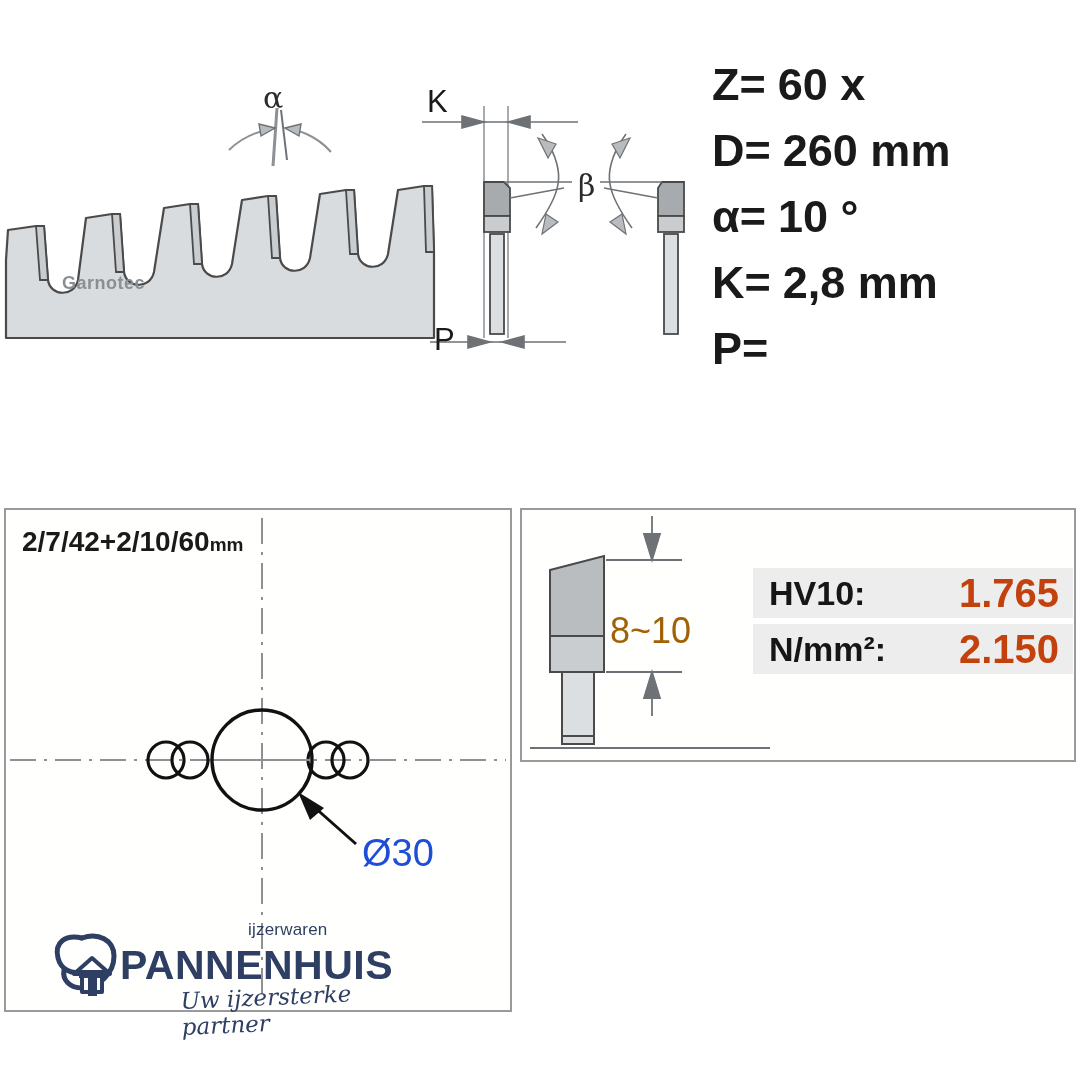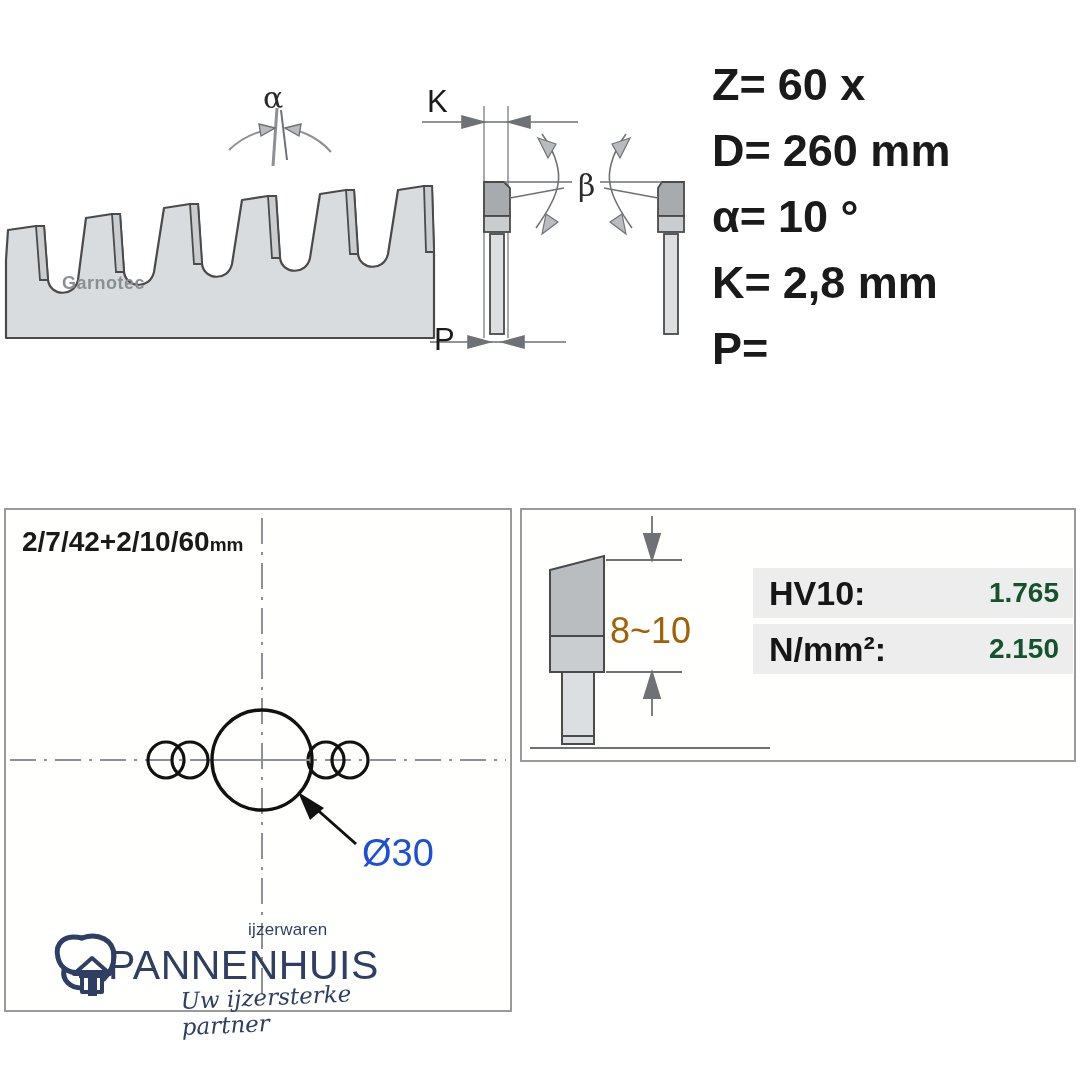--- a/index.html
+++ b/index.html
@@ -128,46 +128,46 @@
     margin-bottom: 6px;
     padding: 0 14px 0 16px;
     box-sizing: border-box;
   }
   #hardness-table .hard-key {
     font-size: 34px;
     font-weight: bold;
     color: #161616;
   }
   #hardness-table .hard-val {
-    font-size: 28px;
-    font-weight: bold;
-    color: #14532d;
+    font-size: 40px;
+    font-weight: bold;
+    color: #c2410c;
   }
 
   
   #brand-logo {
     left: 52px;
     top: 918px;
     width: 330px;
     height: 96px;
   }
   #brand-logo .logo-top-word {
     position: absolute;
     left: 196px;
     top: 2px;
     font-size: 17px;
     color: #2e3f63;
     letter-spacing: 0.2px;
   }
   #brand-logo .logo-main-word {
     position: absolute;
-    left: 56px;
+    left: 68px;
     top: 24px;
     font-size: 41px;
-    font-weight: normal;
+    font-weight: bold;
     color: #2e3f63;
     letter-spacing: 0.5px;
   }
   #brand-logo .logo-tagline {
     position: absolute;
     left: 128px;
     top: 70px;
     font-size: 23px;
     font-style: italic;
     font-family: "DejaVu Serif", serif;

